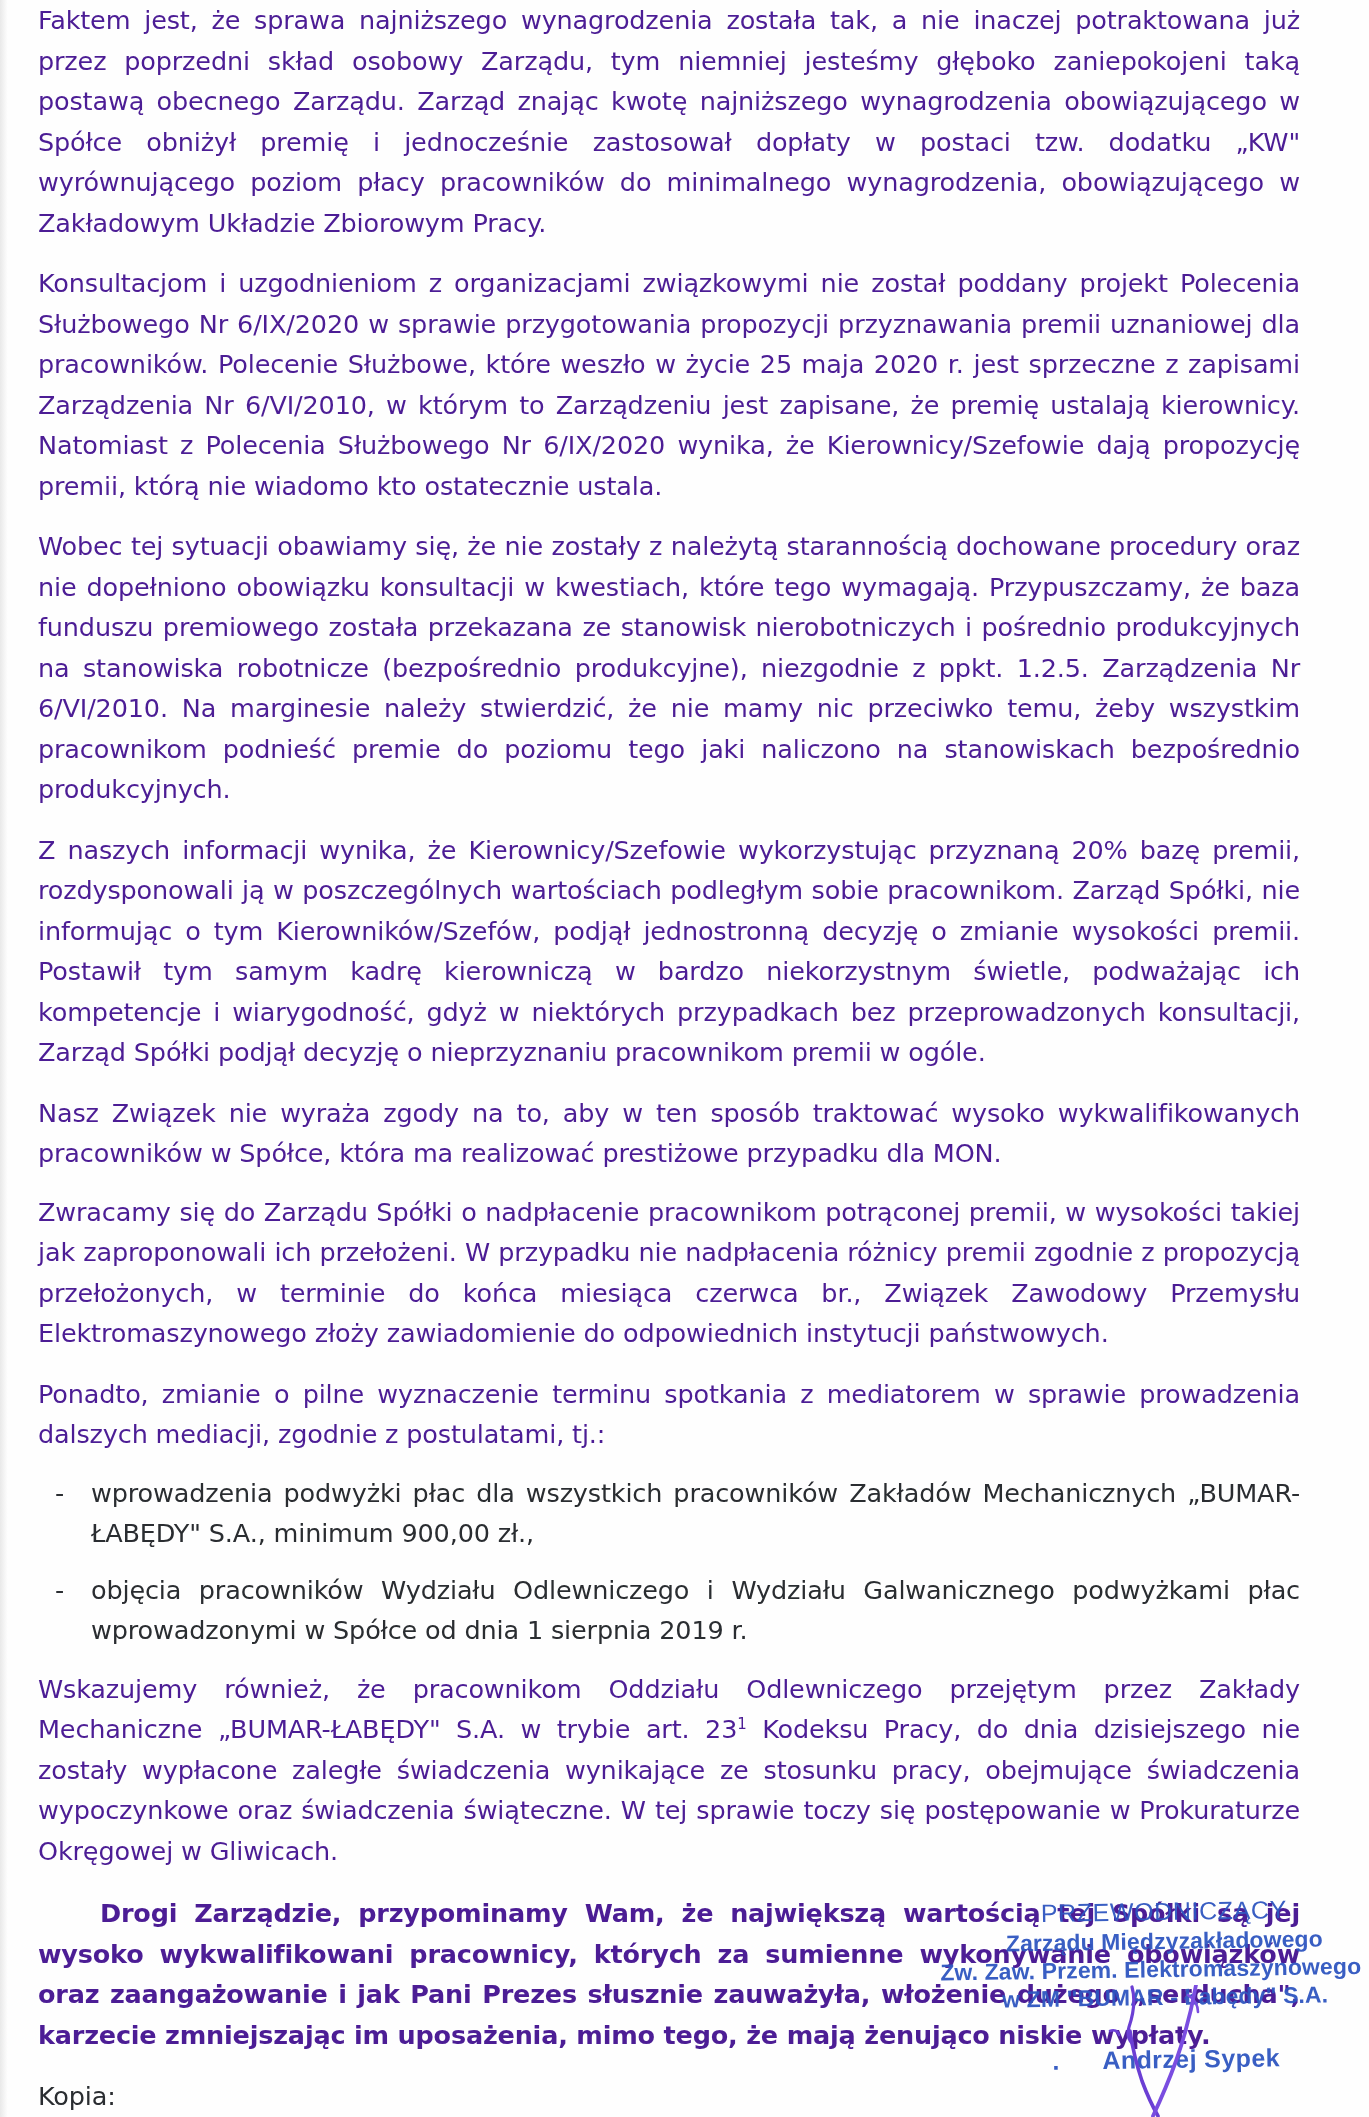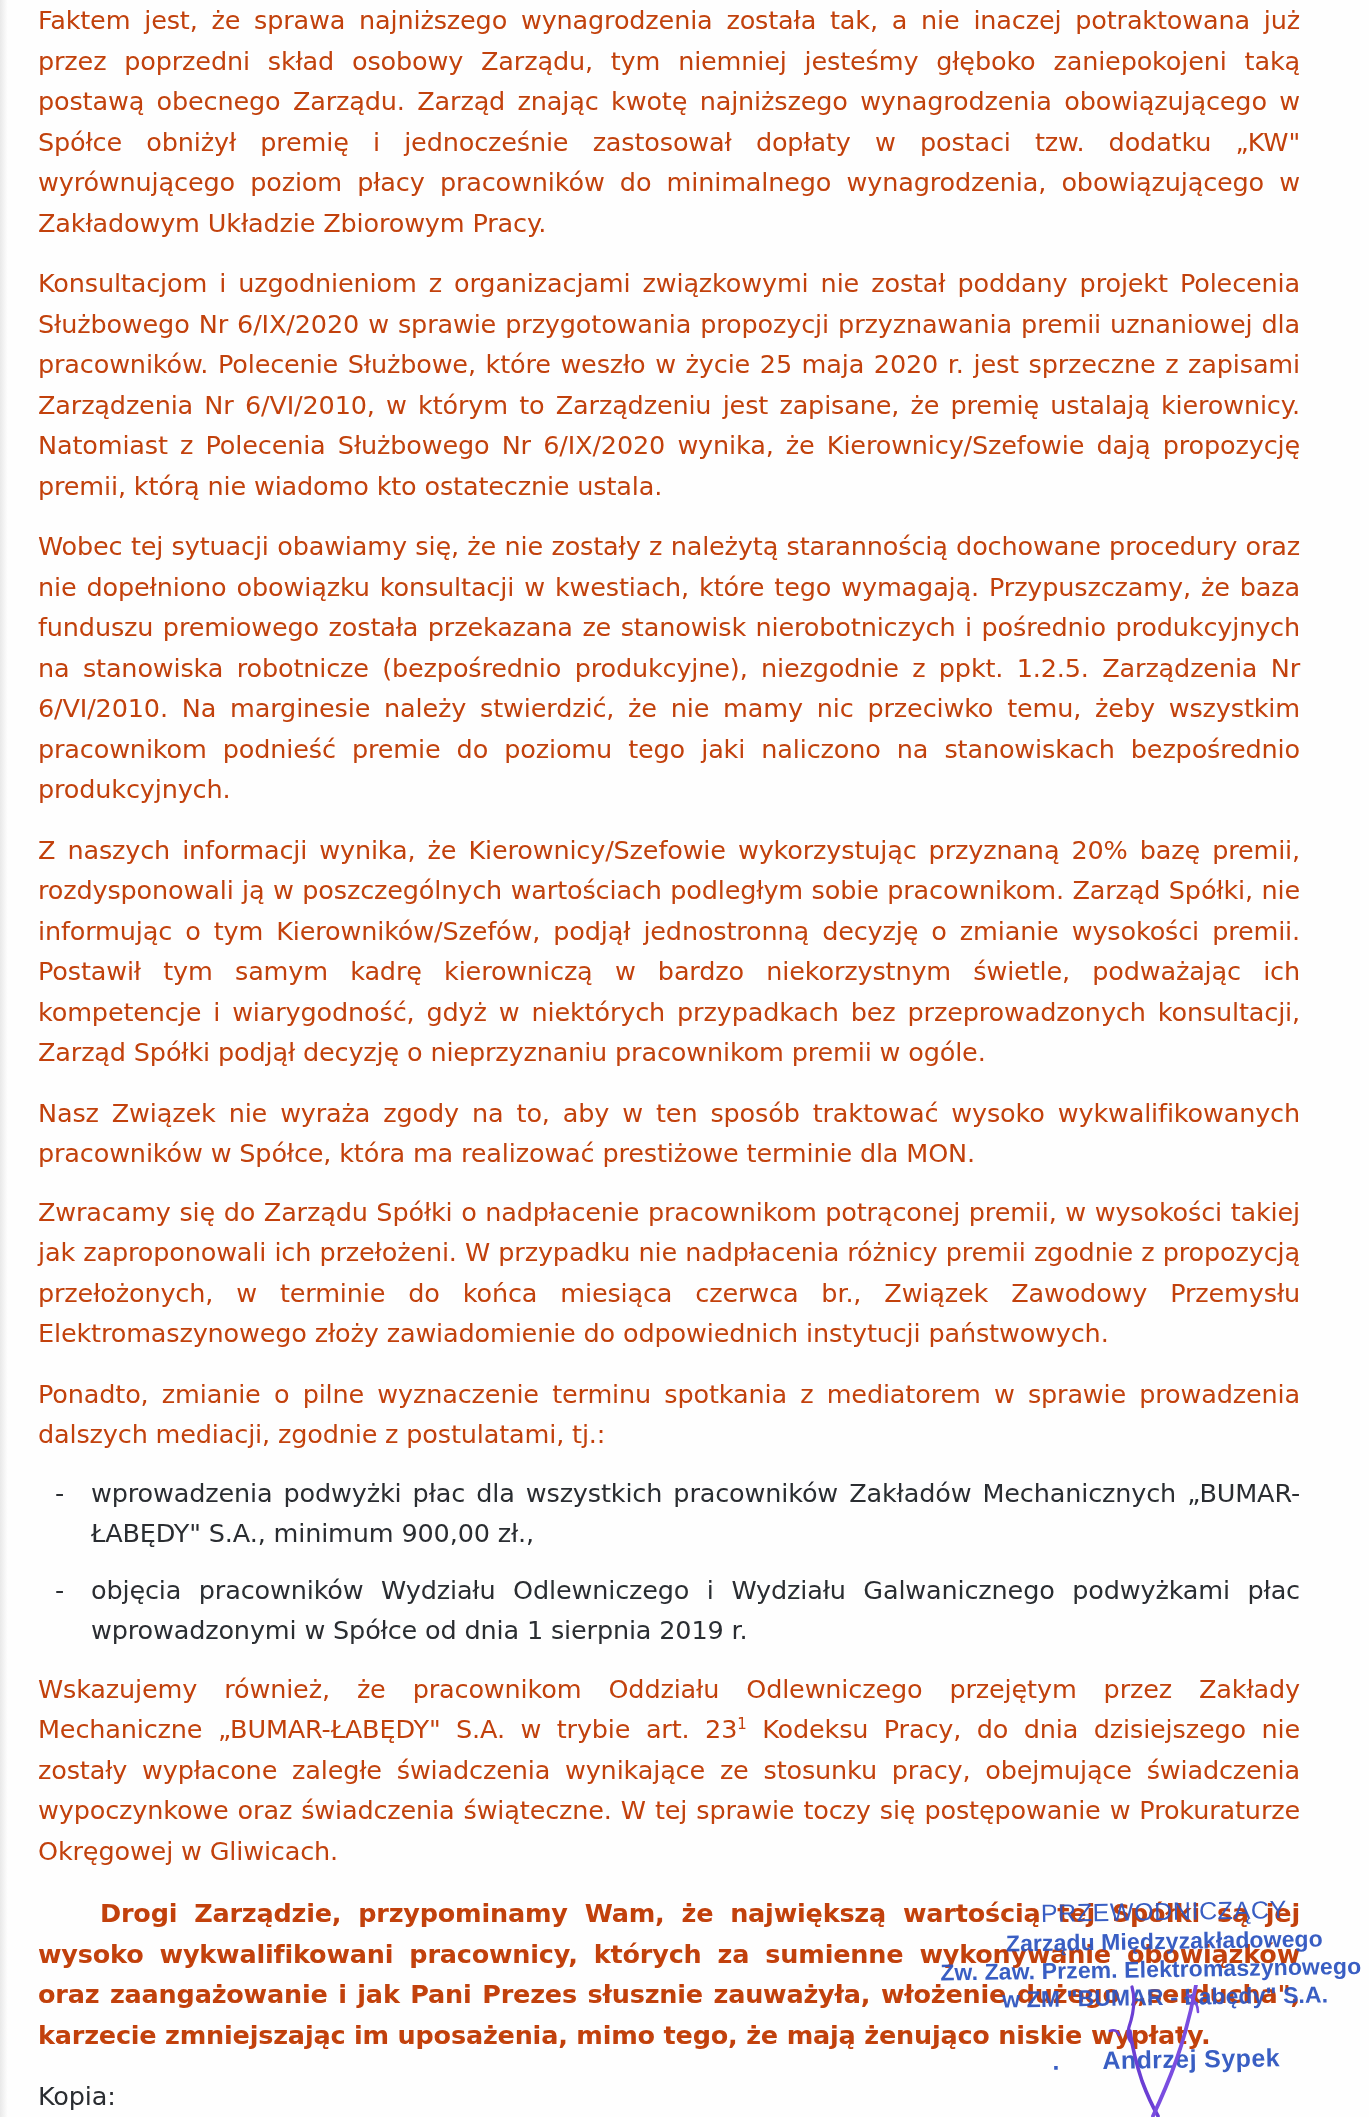--- a/index.html
+++ b/index.html
@@ -22,21 +22,21 @@
     top: 0px;
     width: 1262px;
   }
   p.para {
     margin: 0 0 20px 0;
     text-align: justify;
     text-justify: inter-word;
     font-size: 25.5px;
     line-height: 40.5px;
     letter-spacing: -0.15px;
-    color: #c2410c;
+    color: #4c1d95;
     -webkit-font-smoothing: antialiased;
   }
   p.para.tight {
     margin-bottom: 18px;
   }
   p.para.bold-para {
     font-weight: bold;
     text-indent: 62px;
     margin-top: 22px;
     margin-bottom: 22px;
@@ -155,21 +155,21 @@
 <div class="page">
 
   <div class="scan-edge"></div>
 
   <div class="doc-body">
 
     <p class="para">Faktem jest, że sprawa najniższego wynagrodzenia została tak, a nie inaczej potraktowana już przez poprzedni skład osobowy Zarządu, tym niemniej jesteśmy głęboko zaniepokojeni taką postawą obecnego Zarządu. Zarząd znając kwotę najniższego wynagrodzenia obowiązującego w Spółce obniżył premię i jednocześnie zastosował dopłaty w postaci tzw. dodatku „KW" wyrównującego poziom płacy pracowników do minimalnego wynagrodzenia, obowiązującego w Zakładowym Układzie Zbiorowym Pracy.</p>
     <p class="para">Konsultacjom i uzgodnieniom z organizacjami związkowymi nie został poddany projekt Polecenia Służbowego Nr 6/IX/2020 w sprawie przygotowania propozycji przyznawania premii uznaniowej dla pracowników. Polecenie Służbowe, które weszło w życie 25 maja 2020 r. jest sprzeczne z zapisami Zarządzenia Nr 6/VI/2010, w którym to Zarządzeniu jest zapisane, że premię ustalają kierownicy. Natomiast z Polecenia Służbowego Nr 6/IX/2020 wynika, że Kierownicy/Szefowie dają propozycję premii, którą nie wiadomo kto ostatecznie ustala.</p>
     <p class="para">Wobec tej sytuacji obawiamy się, że nie zostały z należytą starannością dochowane procedury oraz nie dopełniono obowiązku konsultacji w kwestiach, które tego wymagają. Przypuszczamy, że baza funduszu premiowego została przekazana ze stanowisk nierobotniczych i pośrednio produkcyjnych na stanowiska robotnicze (bezpośrednio produkcyjne), niezgodnie z ppkt. 1.2.5. Zarządzenia Nr 6/VI/2010. Na marginesie należy stwierdzić, że nie mamy nic przeciwko temu, żeby wszystkim pracownikom podnieść premie do poziomu tego jaki naliczono na stanowiskach bezpośrednio produkcyjnych.</p>
     <p class="para">Z naszych informacji wynika, że Kierownicy/Szefowie wykorzystując przyznaną 20% bazę premii, rozdysponowali ją w poszczególnych wartościach podległym sobie pracownikom. Zarząd Spółki, nie informując o tym Kierowników/Szefów, podjął jednostronną decyzję o zmianie wysokości premii. Postawił tym samym kadrę kierowniczą w bardzo niekorzystnym świetle, podważając ich kompetencje i wiarygodność, gdyż w niektórych przypadkach bez przeprowadzonych konsultacji, Zarząd Spółki podjął decyzję o nieprzyznaniu pracownikom premii w ogóle.</p>
-    <p class="para tight">Nasz Związek nie wyraża zgody na to, aby w ten sposób traktować wysoko wykwalifikowanych pracowników w Spółce, która ma realizować prestiżowe terminie dla MON.</p>
+    <p class="para tight">Nasz Związek nie wyraża zgody na to, aby w ten sposób traktować wysoko wykwalifikowanych pracowników w Spółce, która ma realizować prestiżowe przypadku dla MON.</p>
     <p class="para">Zwracamy się do Zarządu Spółki o nadpłacenie pracownikom potrąconej premii, w wysokości takiej jak zaproponowali ich przełożeni. W przypadku nie nadpłacenia różnicy premii zgodnie z propozycją przełożonych, w terminie do końca miesiąca czerwca br., Związek Zawodowy Przemysłu Elektromaszynowego złoży zawiadomienie do odpowiednich instytucji państwowych.</p>
     <p class="para tight">Ponadto, zmianie o pilne wyznaczenie terminu spotkania z mediatorem w sprawie prowadzenia dalszych mediacji, zgodnie z postulatami, tj.:</p>
 
     <ul class="bullets">
       <li>
         <span class="dash">-</span>
         <span class="btext">wprowadzenia podwyżki płac dla wszystkich pracowników Zakładów Mechanicznych „BUMAR-ŁABĘDY" S.A., minimum 900,00 zł.,</span>
       </li>
       <li>
         <span class="dash">-</span>

